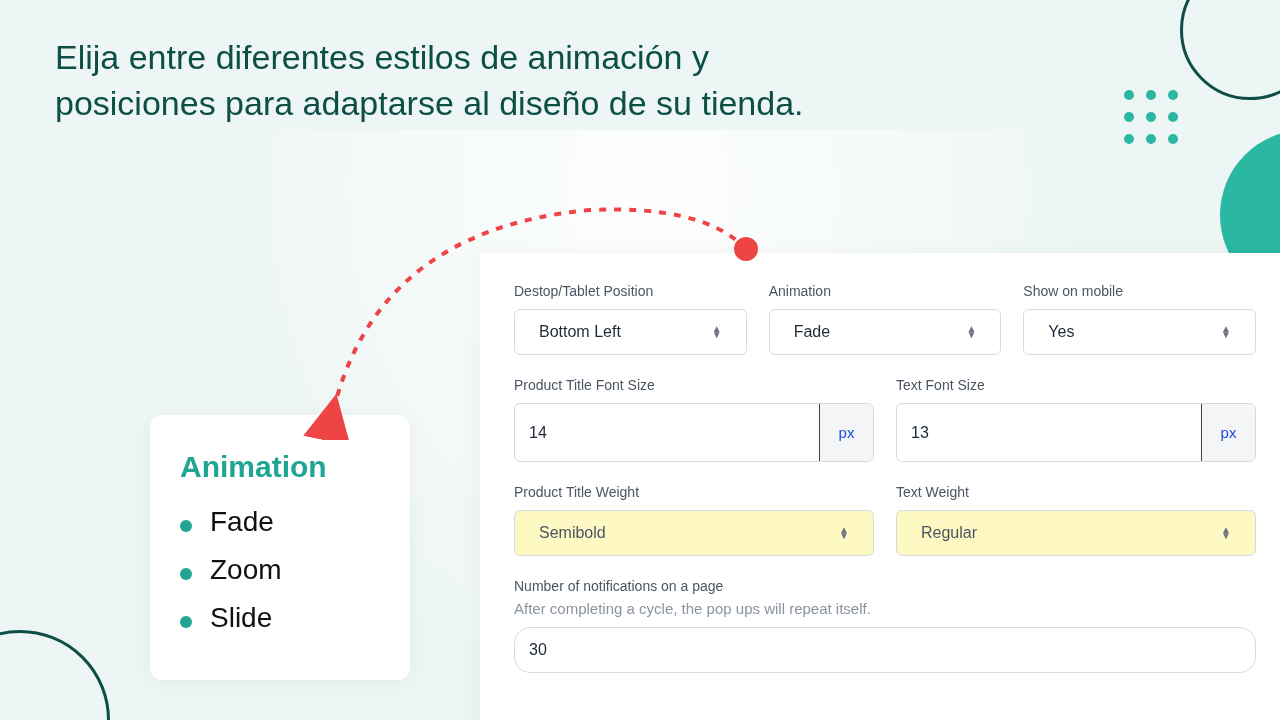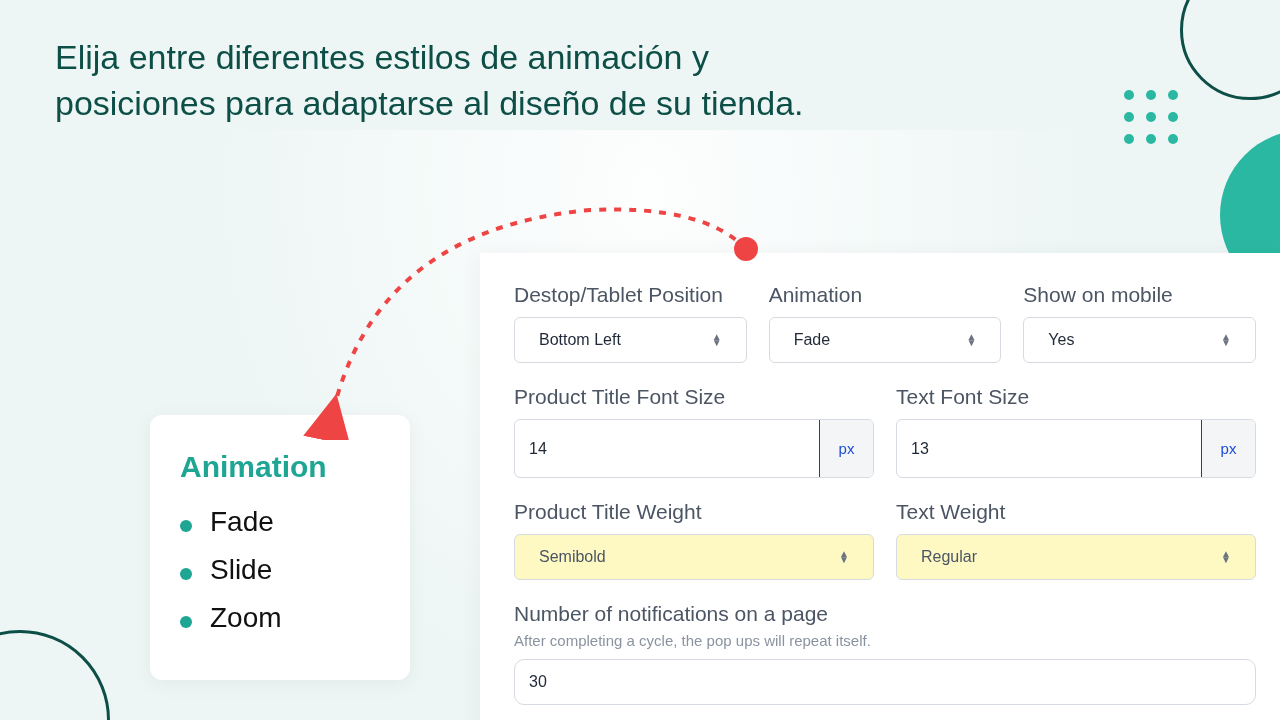--- a/index.html
+++ b/index.html
@@ -114,21 +114,21 @@
   width: 810px;
   height: 520px;
   background: #fff;
   padding: 30px 34px;
   box-shadow: -4px 0 20px rgba(0,0,0,0.04);
 }
 
 .row { display: flex; gap: 22px; margin-bottom: 22px; }
 .field { display: flex; flex-direction: column; flex: 1; }
 .field label {
-  font-size: 21px;
+  font-size: 14px;
   color: #4b5563;
   margin-bottom: 10px;
   font-weight: 400;
 }
 .field .hint {
   font-size: 15px;
   color: #8a93a0;
   margin-bottom: 10px;
   margin-top: -4px;
 }
@@ -181,21 +181,21 @@
   align-items: center;
   justify-content: center;
   font-size: 15px;
   color: #1d4ed8;
 }
 
 .input-single {
   height: 46px;
   padding: 0 14px;
   border: 1px solid #d6dbe1;
-  border-radius: 10px;
+  border-radius: 16px;
   font-size: 16px;
   color: #1f2937;
   display: flex;
   align-items: center;
 }
 
 
 .arrow-svg {
   position: absolute;
   top: 200px;
@@ -232,22 +232,22 @@
     <span></span>
     <span></span>
 </div>
 
 <div class="headline">Elija entre diferentes estilos de animación y posiciones para adaptarse al diseño de su tienda.</div>
 
 <div class="anim-card">
   <h3>Animation</h3>
   <ul>
     <li>Fade</li>
+    <li>Zoom</li>
     <li>Slide</li>
-    <li>Zoom</li>
   </ul>
 </div>
 
 <div class="settings-panel">
   <div class="row">
     <div class="field">
       <label>Destop/Tablet Position</label>
       <div class="select">
         <span>Bottom Left</span>
         <span class="chevrons">

